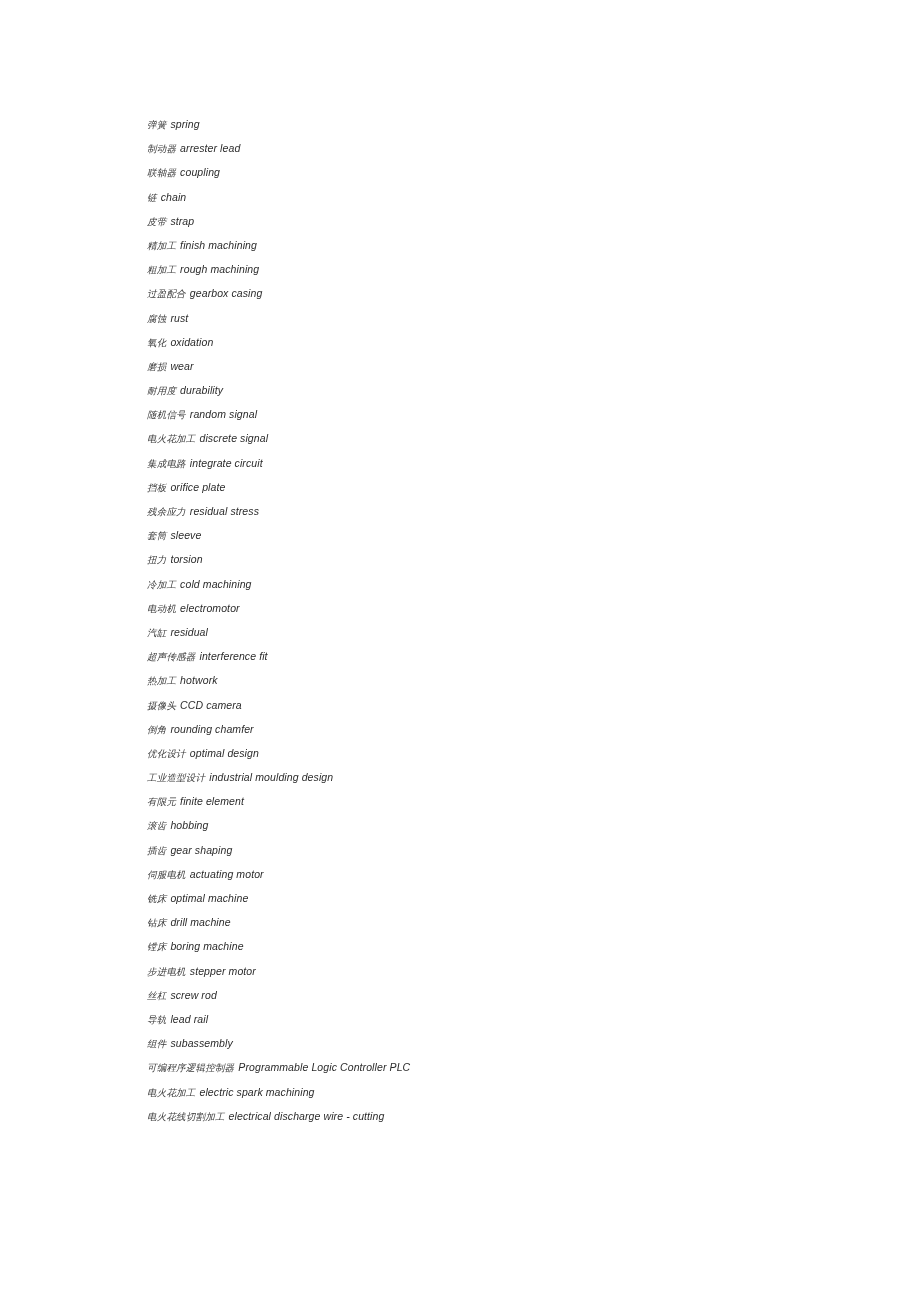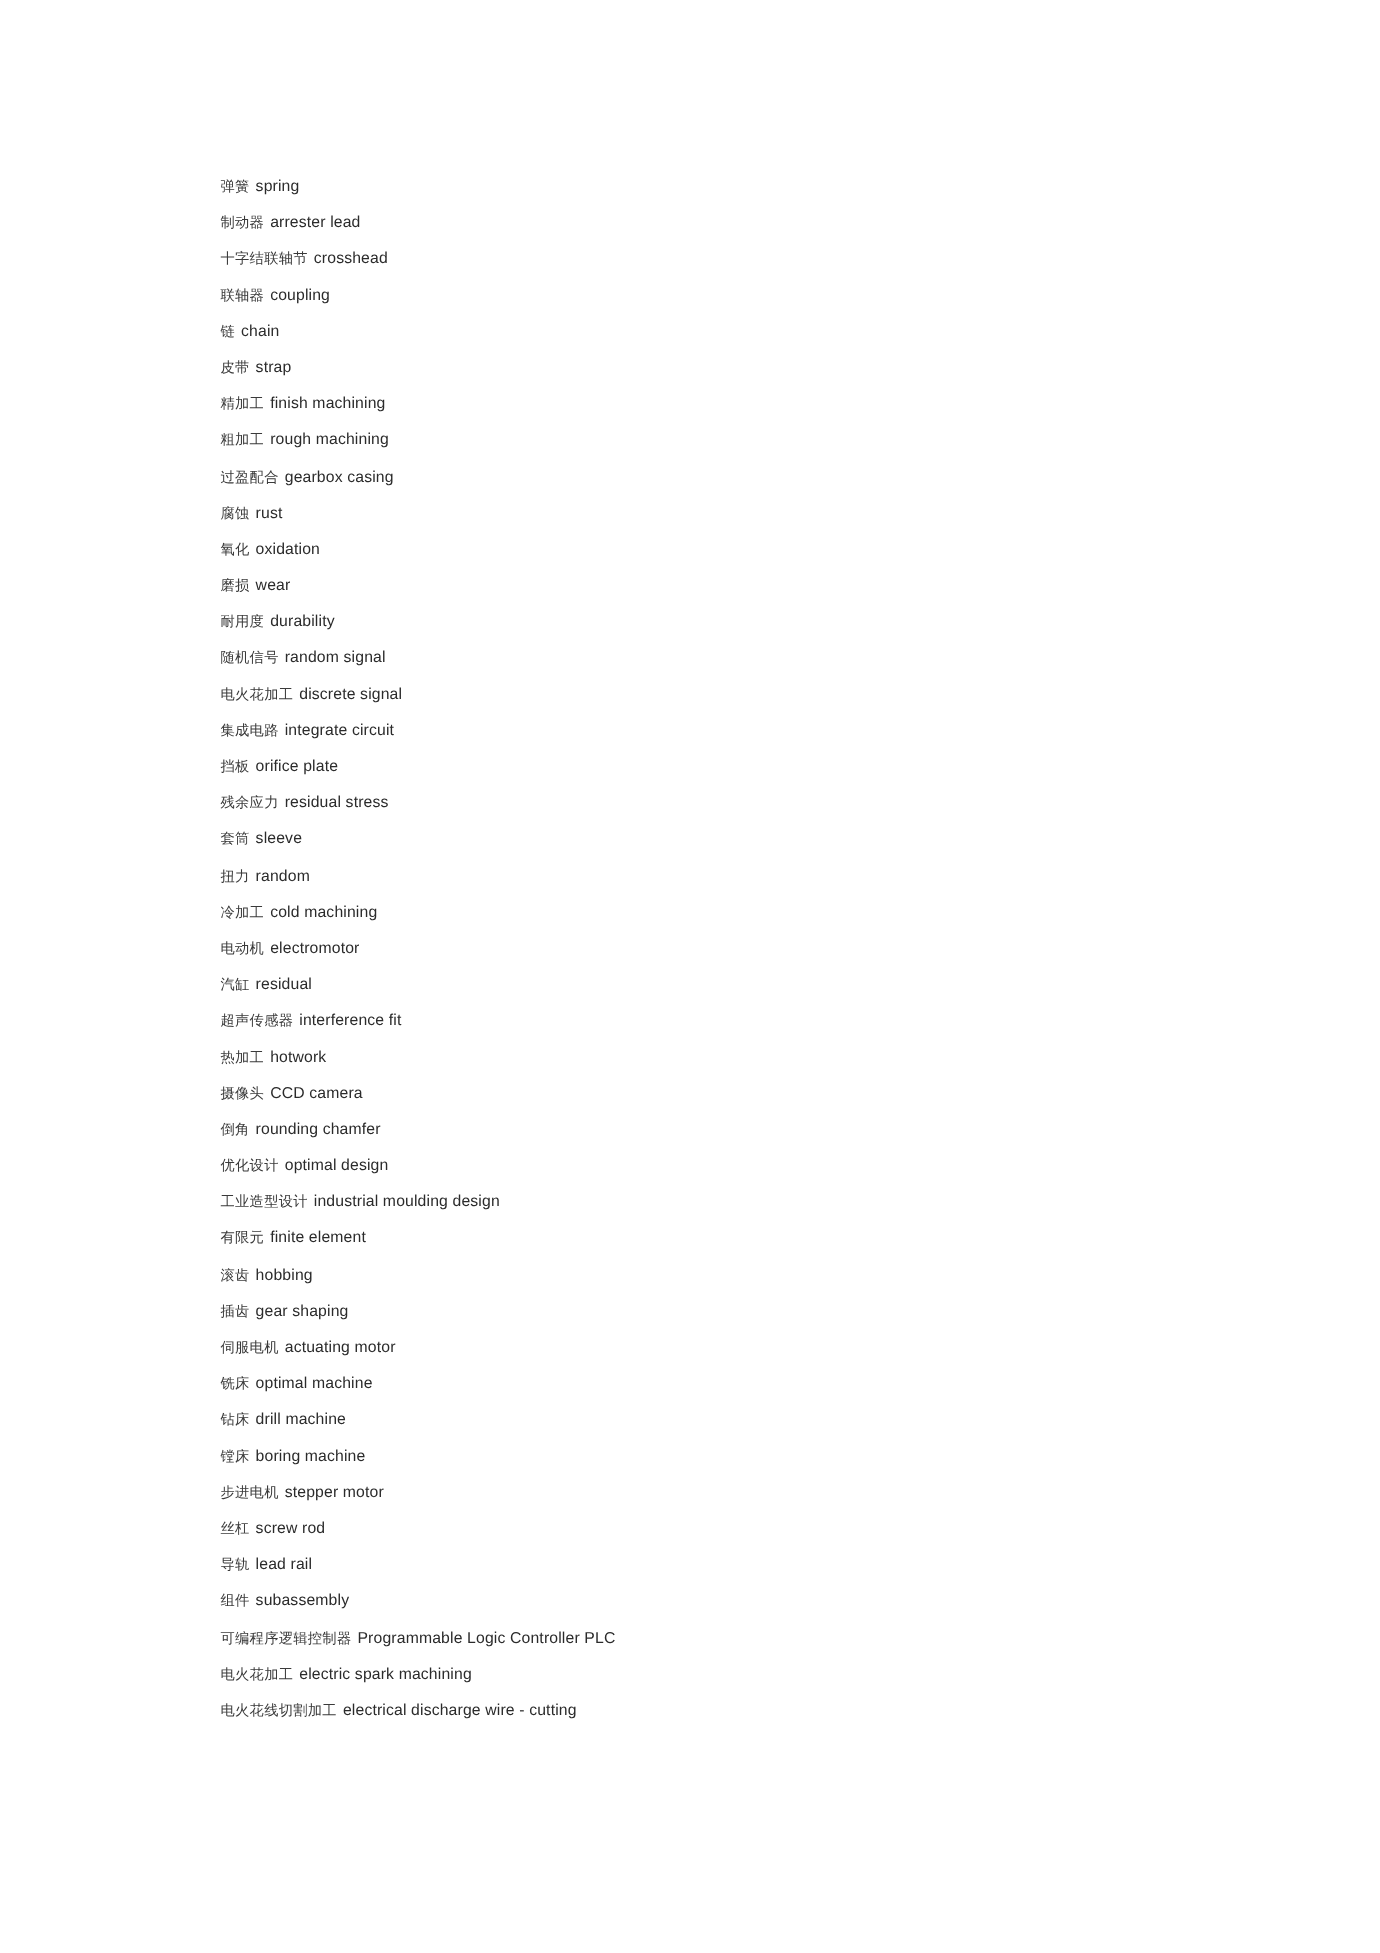--- a/index.html
+++ b/index.html
@@ -28,58 +28,58 @@
     left: 147px;
     top: 112px;
     width: 740px;
   }
   .entry {
     height: 24.2px;
     line-height: 24.2px;
     white-space: nowrap;
     color: #2a2a2a;
     font-size: 10.5px;
+    font-style: italic;
   }
   .term-cn {
     font-size: 9.5px;
     color: #3a3a3a;
     letter-spacing: 0.2px;
   }
   .term-en {
     font-size: 10.5px;
     color: #2b2b2b;
     margin-left: 4px;
     letter-spacing: 0.1px;
   }
 </style>
 </head>
 <body>
 
 <div class="page">
   <div class="glossary" id="glossary-list">
       <div class="entry"><span class="term-cn">弹簧</span><span class="term-en">spring</span></div>
       <div class="entry"><span class="term-cn">制动器</span><span class="term-en">arrester lead</span></div>
-      <div class="entry"><span class="term-cn">十字结联轴节</span><span class="term-en">crosshead</span></div>
       <div class="entry"><span class="term-cn">联轴器</span><span class="term-en">coupling</span></div>
       <div class="entry"><span class="term-cn">链</span><span class="term-en">chain</span></div>
       <div class="entry"><span class="term-cn">皮带</span><span class="term-en">strap</span></div>
       <div class="entry"><span class="term-cn">精加工</span><span class="term-en">finish machining</span></div>
       <div class="entry"><span class="term-cn">粗加工</span><span class="term-en">rough machining</span></div>
       <div class="entry"><span class="term-cn">过盈配合</span><span class="term-en">gearbox casing</span></div>
       <div class="entry"><span class="term-cn">腐蚀</span><span class="term-en">rust</span></div>
       <div class="entry"><span class="term-cn">氧化</span><span class="term-en">oxidation</span></div>
       <div class="entry"><span class="term-cn">磨损</span><span class="term-en">wear</span></div>
       <div class="entry"><span class="term-cn">耐用度</span><span class="term-en">durability</span></div>
       <div class="entry"><span class="term-cn">随机信号</span><span class="term-en">random signal</span></div>
       <div class="entry"><span class="term-cn">电火花加工</span><span class="term-en">discrete signal</span></div>
       <div class="entry"><span class="term-cn">集成电路</span><span class="term-en">integrate circuit</span></div>
       <div class="entry"><span class="term-cn">挡板</span><span class="term-en">orifice plate</span></div>
       <div class="entry"><span class="term-cn">残余应力</span><span class="term-en">residual stress</span></div>
       <div class="entry"><span class="term-cn">套筒</span><span class="term-en">sleeve</span></div>
-      <div class="entry"><span class="term-cn">扭力</span><span class="term-en">random</span></div>
+      <div class="entry"><span class="term-cn">扭力</span><span class="term-en">torsion</span></div>
       <div class="entry"><span class="term-cn">冷加工</span><span class="term-en">cold machining</span></div>
       <div class="entry"><span class="term-cn">电动机</span><span class="term-en">electromotor</span></div>
       <div class="entry"><span class="term-cn">汽缸</span><span class="term-en">residual</span></div>
       <div class="entry"><span class="term-cn">超声传感器</span><span class="term-en">interference fit</span></div>
       <div class="entry"><span class="term-cn">热加工</span><span class="term-en">hotwork</span></div>
       <div class="entry"><span class="term-cn">摄像头</span><span class="term-en">CCD camera</span></div>
       <div class="entry"><span class="term-cn">倒角</span><span class="term-en">rounding chamfer</span></div>
       <div class="entry"><span class="term-cn">优化设计</span><span class="term-en">optimal design</span></div>
       <div class="entry"><span class="term-cn">工业造型设计</span><span class="term-en">industrial moulding design</span></div>
       <div class="entry"><span class="term-cn">有限元</span><span class="term-en">finite element</span></div>

